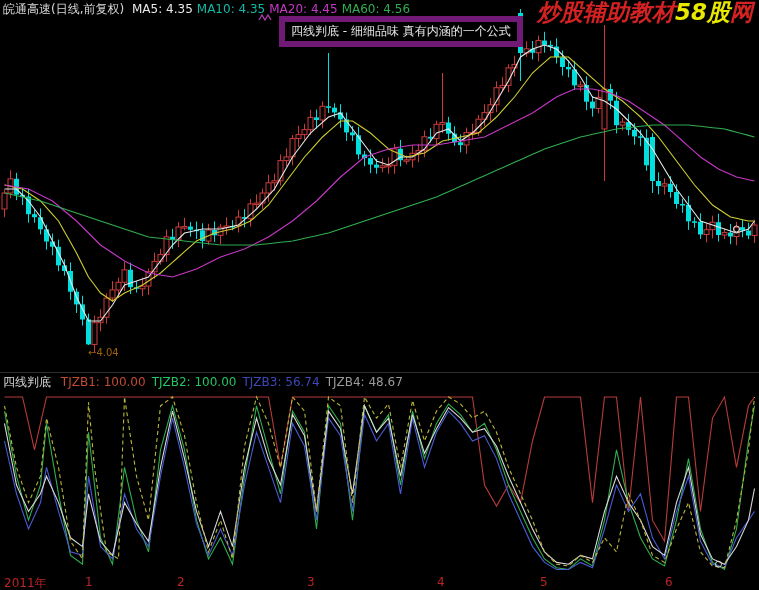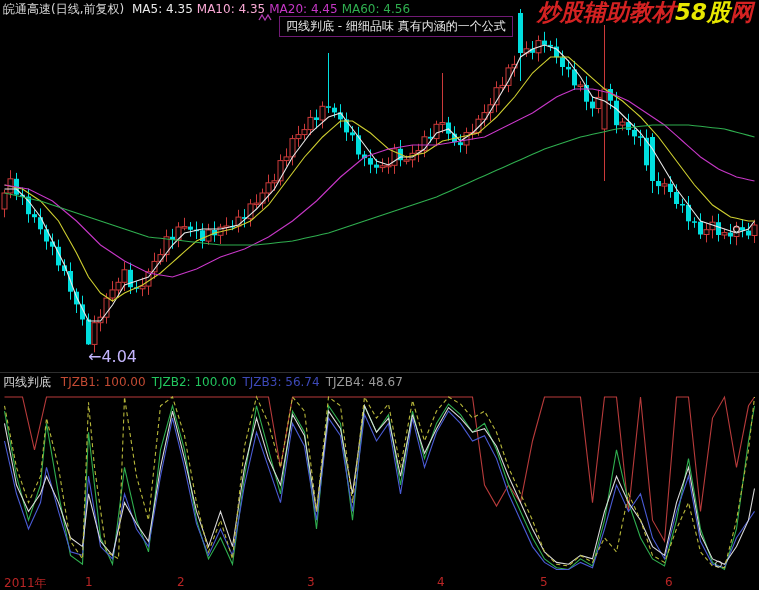--- a/index.html
+++ b/index.html
@@ -3,28 +3,28 @@
 <meta charset="utf-8">
 <style>
   html,body{margin:0;padding:0;background:#000;}
   body{width:759px;height:590px;position:relative;overflow:hidden;
        font-family:"DejaVu Sans",sans-serif;}
   #chart-layer{position:absolute;left:0;top:0;width:759px;height:590px;}
   .hdr{position:absolute;left:3px;top:1px;font-size:12px;white-space:nowrap;z-index:5;}
   .hdr span{margin-right:4px;}
   .title{color:#d8d8d8;}
   .overlay-box{position:absolute;left:279px;top:16px;z-index:6;background:#000;
-       border:1px solid #701a75;color:#e8e8e8;font-size:12px;padding:1px 6px;white-space:nowrap;}
+       border:6px solid #701a75;color:#e8e8e8;font-size:12px;padding:1px 6px;white-space:nowrap;}
   .watermark{position:absolute;right:6px;top:0;z-index:7;text-align:right;line-height:1.1;}
   .wm1{font-size:23px;font-weight:bold;font-style:italic;white-space:nowrap;}
   .wm1 .red{color:#d42222;}
   .wm1 .yellow{color:#e8e800;}
   .wm2{font-size:17px;font-weight:bold;font-style:italic;color:#eeeeee;
        letter-spacing:7px;white-space:nowrap;margin-top:1px;}
-  .low-note{position:absolute;left:88px;top:347px;color:#c4b5fd;font-size:16px;z-index:5;}
+  .low-note{position:absolute;left:88px;top:347px;color:#a16207;font-size:10px;z-index:5;}
   .divider{position:absolute;left:0;top:372px;width:759px;height:1px;background:#2e2e2e;}
   .ind-hdr{position:absolute;left:3px;top:374px;font-size:12px;white-space:nowrap;z-index:5;}
   .ind-hdr span{margin-right:6px;}
   .xaxis{position:absolute;left:0;top:575px;width:626px;height:15px;z-index:5;}
   .xaxis .yr{position:absolute;left:4px;color:#b92525;font-size:12px;}
   .xaxis .mo{position:absolute;color:#b92525;font-size:12px;}
   .artifact{position:absolute;left:258px;top:7px;z-index:4;}
 </style>
 </head>
 <body>
@@ -296,21 +296,21 @@
         <path d="M4.5,411.1L16.5,476.2L28.5,520.2L40.5,485.0L46.5,423.4L58.5,493.8L70.5,555.4L82.5,564.2L88.5,432.2L100.5,537.8L112.5,564.2L124.5,467.4L136.5,520.2L148.5,551.9L160.5,449.8L172.5,405.8L184.5,449.8L196.5,520.2L208.5,558.9L220.5,537.8L232.5,564.2L244.5,476.2L256.5,405.8L268.5,449.8L280.5,493.8L292.5,411.1L304.5,432.2L316.5,529.0L328.5,405.8L340.5,423.4L352.5,520.2L364.5,405.8L376.5,432.2L388.5,414.6L400.5,485.0L412.5,411.1L424.5,458.6L436.5,423.4L448.5,404.0L460.5,414.6L472.5,432.2L484.5,423.4L496.5,449.8L508.5,485.0L520.5,511.4L532.5,537.8L544.5,558.9L556.5,567.7L568.5,569.5L580.5,558.9L592.5,566.0L604.5,520.2L616.5,449.8L628.5,502.6L640.5,537.8L652.5,558.9L664.5,566.0L676.5,520.2L688.5,458.6L700.5,529.0L712.5,562.4L724.5,569.5L736.5,529.0L748.5,441.0L754.5,405.8" fill="none" stroke="#2fae4f" stroke-width="1.1"></path>
         <path d="M4.5,441.0L16.5,493.8L28.5,529.0L40.5,502.6L46.5,467.4L58.5,511.4L70.5,551.9L82.5,555.4L88.5,476.2L100.5,546.6L112.5,558.9L124.5,493.8L136.5,529.0L148.5,546.6L160.5,476.2L172.5,418.1L184.5,467.4L196.5,523.7L208.5,555.4L220.5,529.0L232.5,555.4L244.5,485.0L256.5,432.2L268.5,467.4L280.5,502.6L292.5,423.4L304.5,446.3L316.5,520.2L328.5,418.1L340.5,435.7L352.5,511.4L364.5,414.6L376.5,441.0L388.5,423.4L400.5,493.8L412.5,418.1L424.5,467.4L436.5,432.2L448.5,411.1L460.5,423.4L472.5,441.0L484.5,435.7L496.5,458.6L508.5,493.8L520.5,520.2L532.5,546.6L544.5,562.4L556.5,569.5L568.5,569.5L580.5,562.4L592.5,567.7L604.5,529.0L616.5,485.0L628.5,511.4L640.5,493.8L652.5,537.8L664.5,558.9L676.5,511.4L688.5,476.2L700.5,541.3L712.5,564.2L724.5,567.7L736.5,537.8L748.5,520.2L754.5,511.4" fill="none" stroke="#4a5bd4" stroke-width="1.1"></path>
         <path d="M4.5,423.4L16.5,485.0L28.5,511.4L40.5,493.8L46.5,476.2L58.5,502.6L70.5,537.8L82.5,546.6L88.5,493.8L100.5,541.3L112.5,555.4L124.5,502.6L136.5,523.7L148.5,541.3L160.5,467.4L172.5,411.1L184.5,458.6L196.5,511.4L208.5,546.6L220.5,511.4L232.5,546.6L244.5,467.4L256.5,418.1L268.5,458.6L280.5,485.0L292.5,414.6L304.5,435.7L316.5,511.4L328.5,411.1L340.5,428.7L352.5,493.8L364.5,405.8L376.5,432.2L388.5,418.1L400.5,476.2L412.5,414.6L424.5,453.3L436.5,428.7L448.5,407.6L460.5,418.1L472.5,432.2L484.5,428.7L496.5,446.3L508.5,476.2L520.5,502.6L532.5,529.0L544.5,551.9L556.5,562.4L568.5,564.2L580.5,555.4L592.5,558.9L604.5,511.4L616.5,476.2L628.5,502.6L640.5,520.2L652.5,546.6L664.5,555.4L676.5,502.6L688.5,467.4L700.5,534.3L712.5,558.9L724.5,564.2L736.5,546.6L748.5,520.2L754.5,488.5" fill="none" stroke="#d8d8d8" stroke-width="1.1"></path>
         <path d="M4.5,405.8L16.5,467.4L28.5,502.6L40.5,476.2L46.5,418.1L58.5,467.4L70.5,541.3L82.5,558.9L88.5,402.3L94.5,467.4L106.5,551.9L118.5,558.9L124.5,397.0L136.5,476.2L148.5,520.2L160.5,405.8L172.5,397.0L184.5,435.7L196.5,502.6L208.5,551.9L220.5,520.2L232.5,558.9L244.5,446.3L256.5,397.0L268.5,423.4L280.5,467.4L292.5,397.0L304.5,411.1L316.5,511.4L328.5,397.0L340.5,405.8L352.5,502.6L364.5,397.0L376.5,418.1L388.5,404.0L400.5,467.4L412.5,400.5L424.5,441.0L436.5,411.1L448.5,397.0L460.5,404.0L472.5,418.1L484.5,411.1L496.5,432.2L508.5,467.4L520.5,493.8L532.5,520.2L544.5,551.9L556.5,564.2L568.5,566.0L580.5,555.4L592.5,562.4L604.5,537.8L616.5,551.9L628.5,493.8L640.5,520.2L652.5,555.4L664.5,562.4L676.5,529.0L688.5,502.6L700.5,551.9L712.5,566.0L724.5,567.7L736.5,520.2L748.5,449.8L754.5,397.0" fill="none" stroke="#b8b83a" stroke-width="1.1" stroke-dasharray="4,3"></path>
       </g>
       <circle cx="718.5" cy="564.2" r="3" fill="none" stroke="#dddddd" stroke-width="1"></circle>
     </svg></div>
 
 <div class="hdr">
   <span class="title">皖通高速(日线,前复权)</span>
-  <span id="ma-labels"><span style="color: rgb(232, 232, 232);">MA5: 4.35</span><span style="color: #f9a8d4;">MA10: 4.35</span><span style="color: rgb(198, 55, 198);">MA20: 4.45</span><span style="color: rgb(47, 174, 79);">MA60: 4.56</span></span>
+  <span id="ma-labels"><span style="color: rgb(232, 232, 232);">MA5: 4.35</span><span style="color: #14b8a6;">MA10: 4.35</span><span style="color: rgb(198, 55, 198);">MA20: 4.45</span><span style="color: rgb(47, 174, 79);">MA60: 4.56</span></span>
 </div>
 
 <div class="artifact">
   <svg width="16" height="9">
       <polyline points="1,7 4,2 7,7 10,2 13,7" fill="none" stroke="#b13bb1" stroke-width="1.3"></polyline>
     </svg>
 </div>
 
 <div class="overlay-box">
   <span>四线判底 - 细细品味 真有内涵的一个公式</span>

